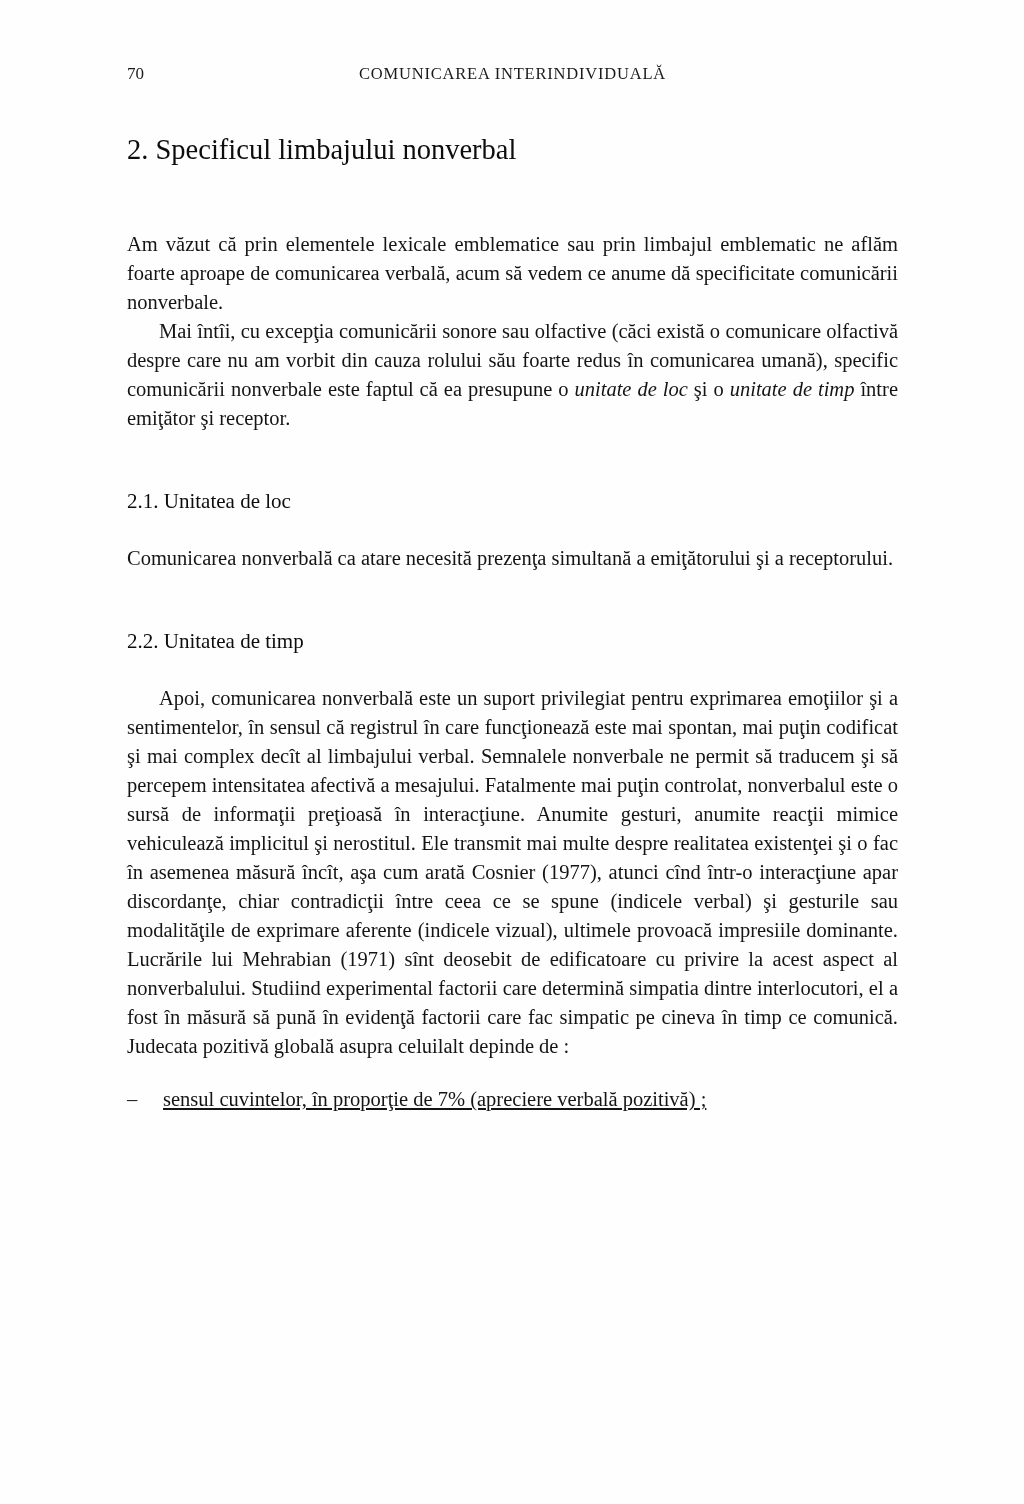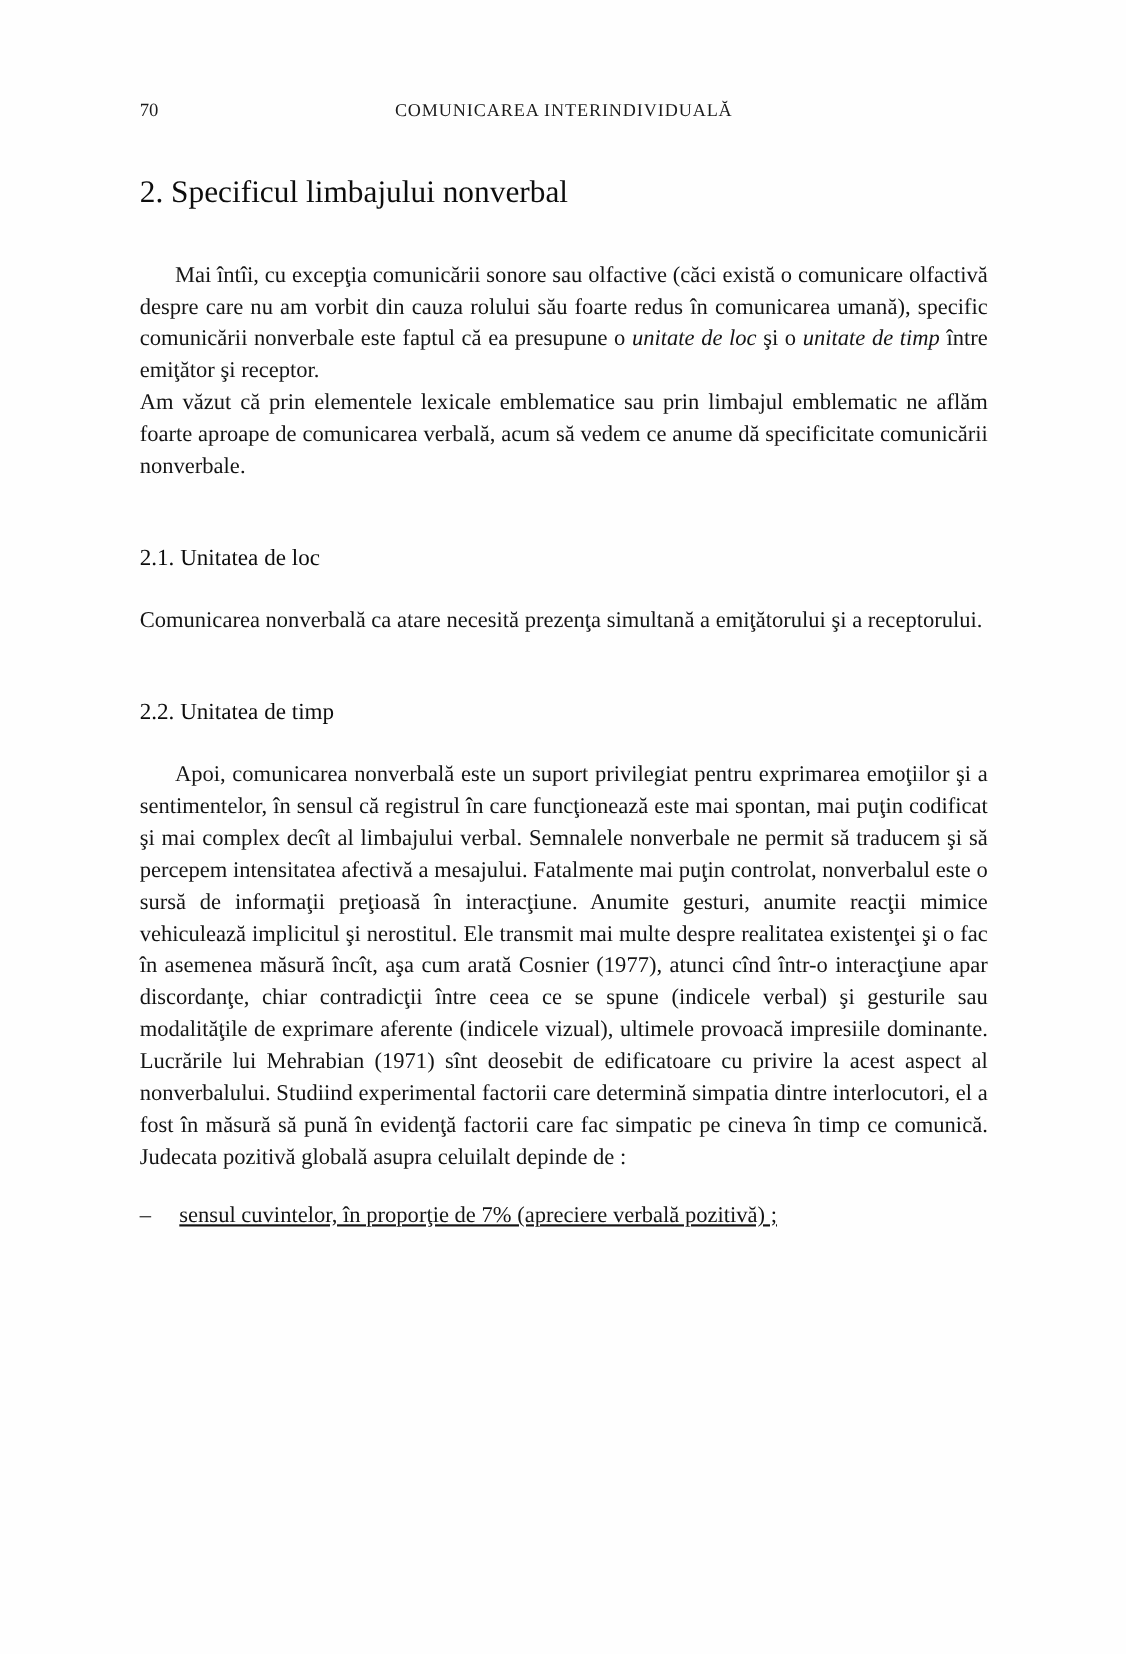--- a/index.html
+++ b/index.html
@@ -9,42 +9,42 @@
   }
   .page {
     position: relative;
     width: 1024px;
     height: 1504px;
     margin: 0 auto;
     background: #fefefe;
     color: #111111;
     font-family: "Liberation Serif", "DejaVu Serif", serif;
     box-sizing: border-box;
-    padding: 90px 126px 60px 127px;
+    padding: 64px 126px 60px 127px;
     overflow: hidden;
   }
   .running-header {
     position: relative;
     height: 24px;
     text-align: center;
     font-size: 16.5px;
     letter-spacing: 0.8px;
     color: #1a1a1a;
   }
   .page-num {
     position: absolute;
     left: 0;
     top: 0;
     letter-spacing: 0;
     font-size: 17px;
   }
   h1.section-title {
     font-weight: normal;
     font-size: 28.5px;
-    margin: 46px 0 44px 0;
+    margin: 46px 0 64px 0;
     color: #0d0d0d;
   }
   h2.subsection-title {
     font-weight: normal;
     font-size: 21px;
     margin: 56px 0 30px 0;
     color: #0d0d0d;
   }
   p.para {
     font-size: 20.5px;
@@ -79,23 +79,23 @@
 
 <div class="page">
 
   <header class="running-header">
     <span class="page-num">70</span>
     <span class="running-title">COMUNICAREA INTERINDIVIDUALĂ</span>
   </header>
 
   <h1 class="section-title">2. Specificul limbajului nonverbal</h1>
 
+  <p class="para">Am văzut că prin elementele lexicale emblematice sau prin limbajul emblematic ne aflăm foarte aproape de comunicarea verbală, acum să vedem ce anume dă specificitate comunicării nonverbale.</p>
+
   <p class="para indent"><span>Mai întîi, cu excepţia comunicării sonore sau olfactive (căci există o comunicare olfactivă despre care nu am vorbit din cauza rolului său foarte redus în comunicarea umană), specific comunicării nonverbale este faptul că ea presupune o </span><em>unitate de loc</em><span> şi o </span><em>unitate de timp</em><span> între emiţător şi receptor.</span></p>
-
-  <p class="para">Am văzut că prin elementele lexicale emblematice sau prin limbajul emblematic ne aflăm foarte aproape de comunicarea verbală, acum să vedem ce anume dă specificitate comunicării nonverbale.</p>
 
   <h2 class="subsection-title">2.1. Unitatea de loc</h2>
 
   <p class="para">Comunicarea nonverbală ca atare necesită prezenţa simultană a emiţătorului şi a receptorului.</p>
 
   <h2 class="subsection-title">2.2. Unitatea de timp</h2>
 
 
   <p class="para indent">Apoi, comunicarea nonverbală este un suport privilegiat pentru exprimarea emoţiilor şi a sentimentelor, în sensul că registrul în care funcţionează este mai spontan, mai puţin codificat şi mai complex decît al limbajului verbal. Semnalele nonverbale ne permit să traducem şi să percepem intensitatea afectivă a mesajului. Fatalmente mai puţin controlat, nonverbalul este o sursă de informaţii preţioasă în interacţiune. Anumite gesturi, anumite reacţii mimice vehiculează implicitul şi nerostitul. Ele transmit mai multe despre realitatea existenţei şi o fac în asemenea măsură încît, aşa cum arată Cosnier (1977), atunci cînd într-o interacţiune apar discordanţe, chiar contradicţii între ceea ce se spune (indicele verbal) şi gesturile sau modalităţile de exprimare aferente (indicele vizual), ultimele provoacă impresiile dominante. Lucrările lui Mehrabian (1971) sînt deosebit de edificatoare cu privire la acest aspect al nonverbalului. Studiind experimental factorii care determină simpatia dintre interlocutori, el a fost în măsură să pună în evidenţă factorii care fac simpatic pe cineva în timp ce comunică. Judecata pozitivă globală asupra celuilalt depinde de :</p>
 

